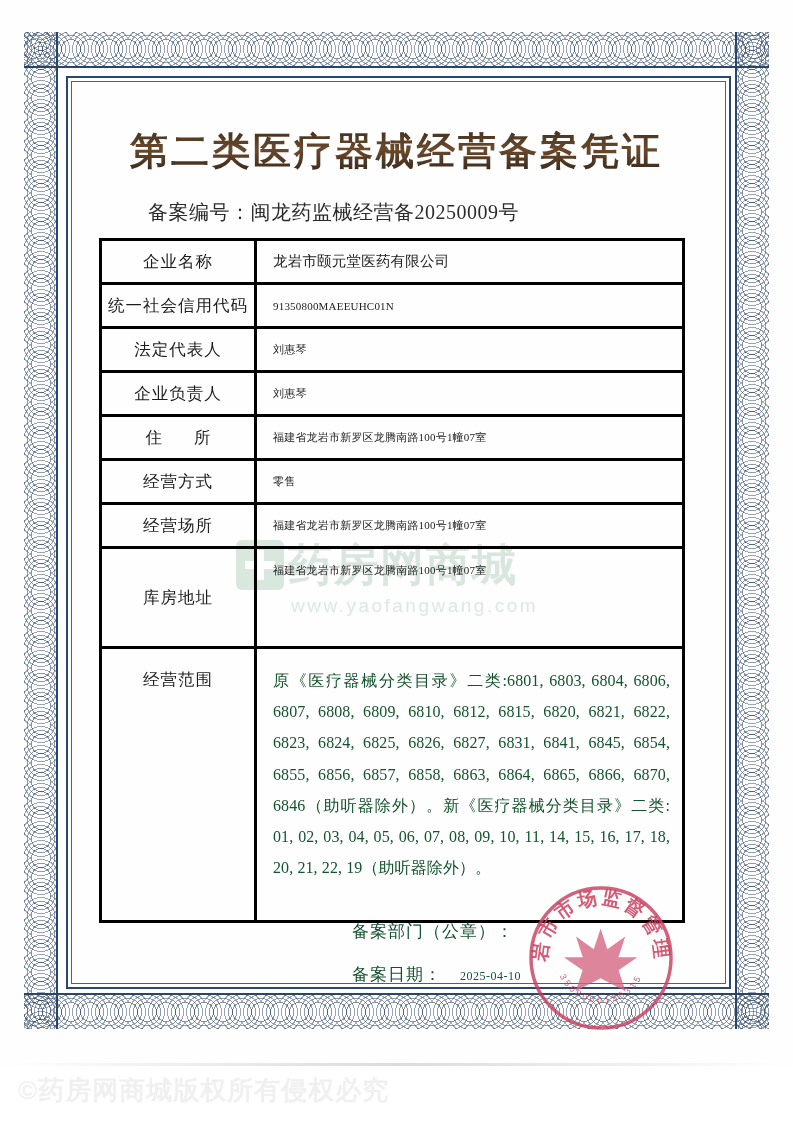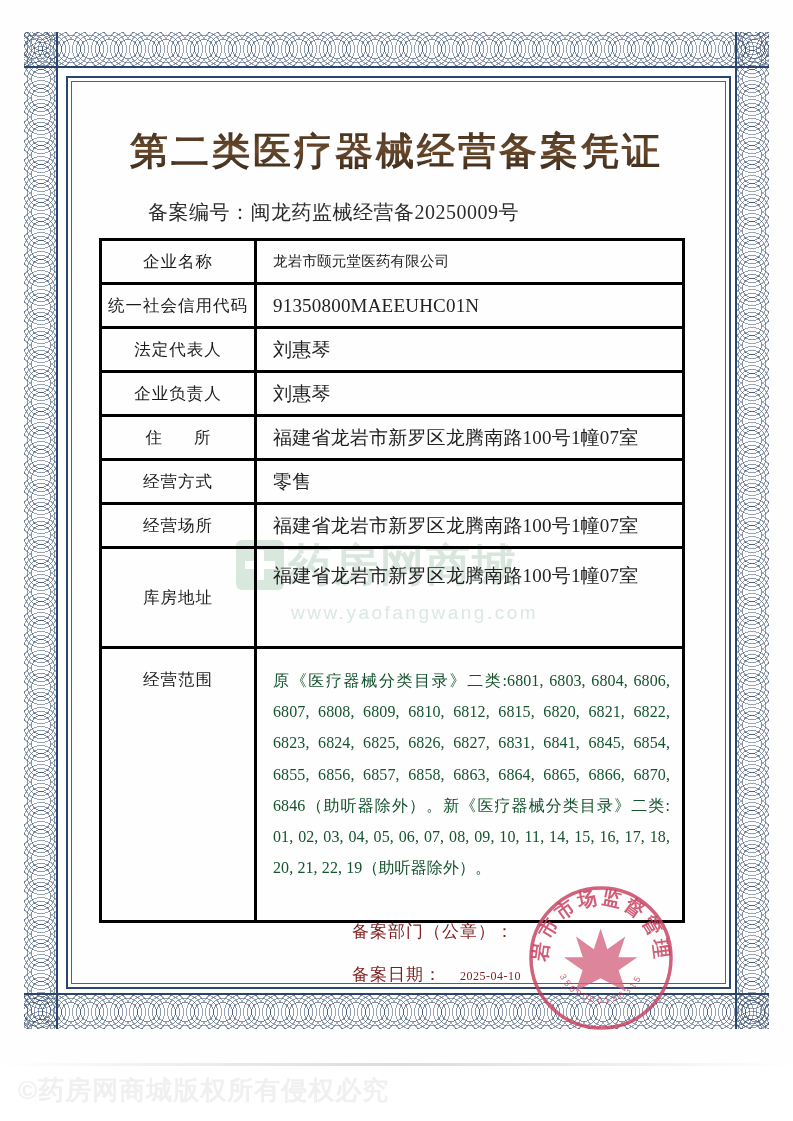--- a/index.html
+++ b/index.html
@@ -119,21 +119,21 @@
     left: 52px; top: -4px;
     font-family: "Liberation Sans", sans-serif;
     font-size: 44px;
     font-weight: bold;
     color: #d8e6dd;
     letter-spacing: 2px;
     white-space: nowrap;
   }
   #center-watermark .wm-url {
     position: absolute;
-    left: 55px; top: 62px;
+    left: 55px; top: 55px;
     font-family: "Liberation Sans", sans-serif;
     font-size: 19px;
     color: #dce8e2;
     letter-spacing: 2.5px;
     white-space: nowrap;
   }
 
   
   #doc-title {
     position: absolute;
@@ -179,21 +179,21 @@
     letter-spacing: 1px;
     color: #1d1d1d;
     height: 40px;
   }
   #info-table td.label.spaced {
     letter-spacing: 14px;
     text-indent: 14px;
   }
   #info-table td.value {
     padding: 0 0 0 16px;
-    font-size: 19px;
+    font-size: 11px;
     color: #222222;
     letter-spacing: 0.2px;
   }
   #info-table td.value.big {
     font-size: 14.5px;
   }
   #info-table tr.tall td { height: 41px; }
   #info-table tr.scope td { height: 251px; vertical-align: top; }
   #info-table td.label.scope-label {
     vertical-align: top;
@@ -214,21 +214,21 @@
     position: absolute;
     left: 352px; top: 920px;
     width: 300px;
   }
   .sig-row {
     display: flex;
     align-items: baseline;
     margin-bottom: 20px;
     font-size: 17px;
     letter-spacing: 1px;
-    color: #7f1d1d;
+    color: #14532d;
     white-space: nowrap;
   }
   .sig-row .sig-value {
     font-size: 12px;
     letter-spacing: 0.5px;
     margin-left: 18px;
   }
 
   
   #official-seal {

